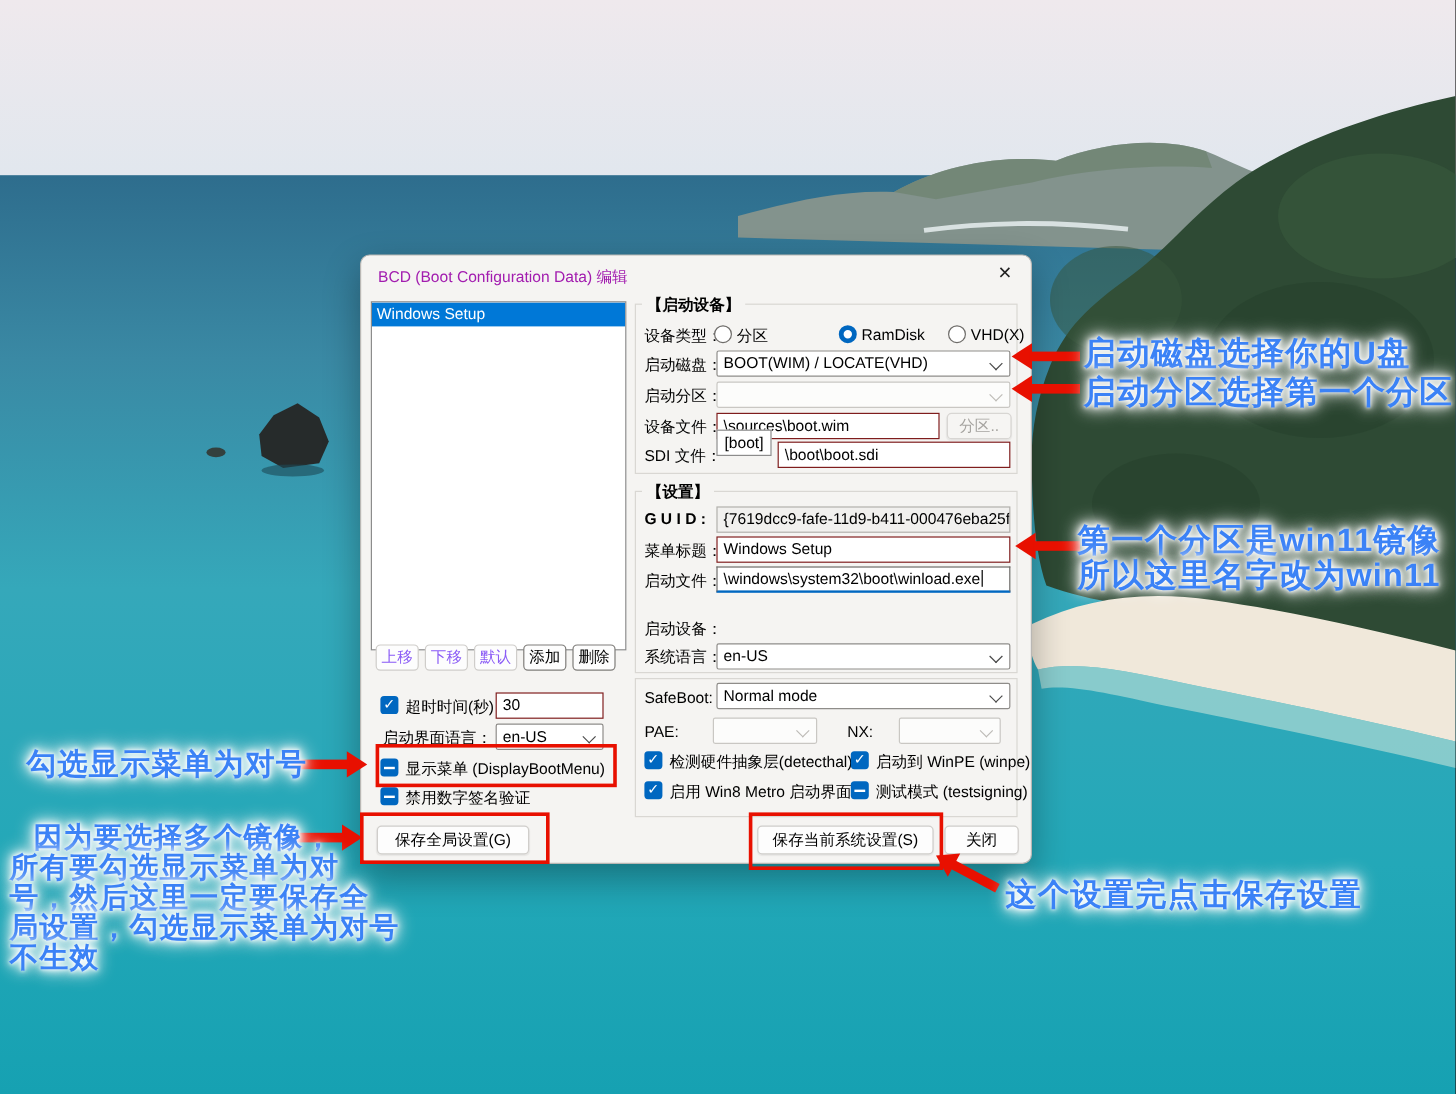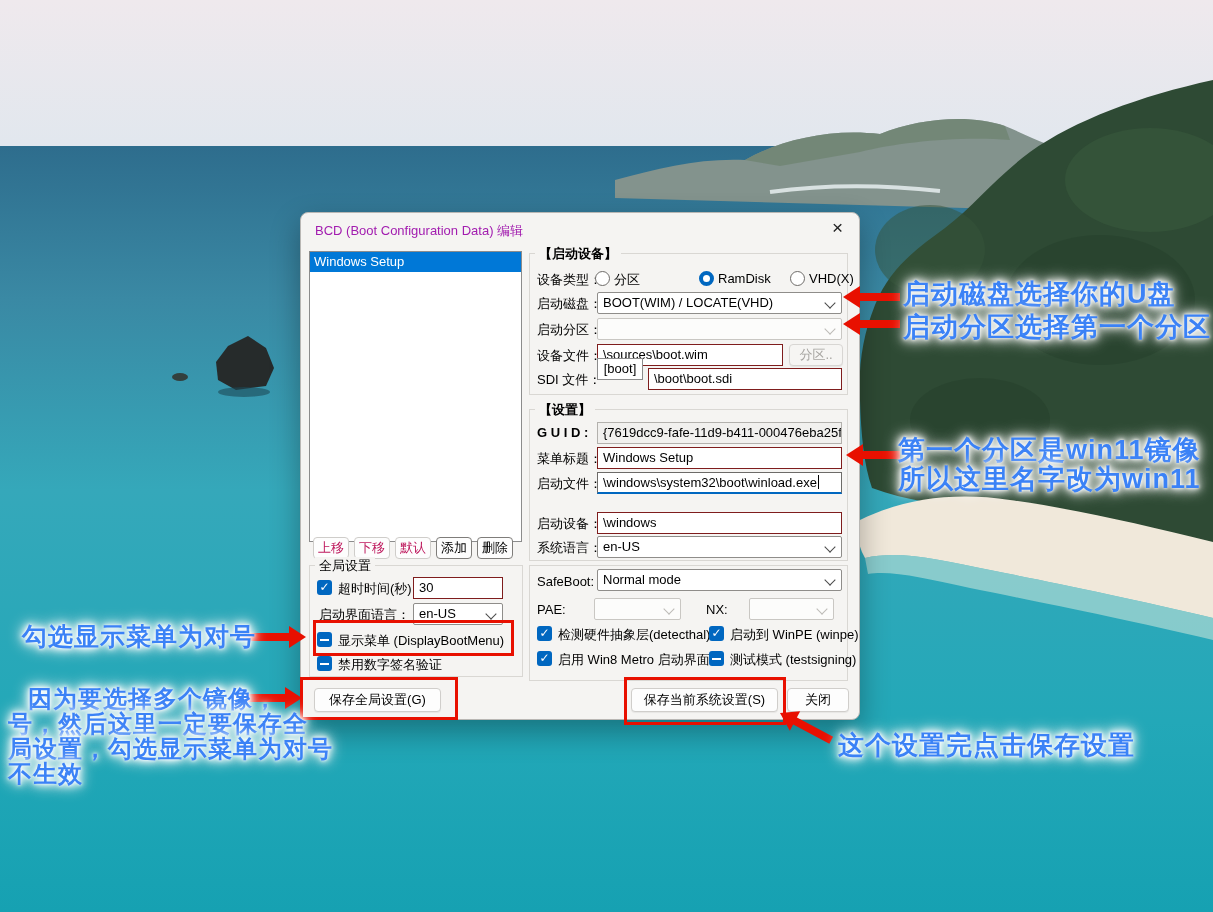--- a/index.html
+++ b/index.html
@@ -13,21 +13,21 @@
           box-shadow:0 12px 30px rgba(0,0,0,.32);font-size:13px;color:#000;}
   .dlg-title{position:absolute;left:14px;top:9px;font-size:13px;color:#a21caf;white-space:nowrap;}
   .dlg-close{position:absolute;right:16px;top:4px;font-size:19px;color:#222;cursor:pointer;line-height:22px;}
   .listbox{position:absolute;left:8px;top:38px;width:211px;height:289px;background:#fff;
            border:1px solid #8c8c8c;overflow:hidden;}
   .listitem{height:20px;line-height:20px;padding:0 4px;font-size:13px;}
   .listitem.sel{background:#0078d7;color:#fff;}
   .listbtns{position:absolute;left:12px;top:324px;display:flex;gap:5px;}
   .sbtn{width:36px;height:22px;line-height:20px;text-align:center;background:#fdfdfd;
         border:1px solid #cfcdca;border-radius:4px;font-size:13px;box-sizing:border-box;}
-  .sbtn.dis{color:#be185d;}
+  .sbtn.dis{color:#8b5cf6;}
   .sbtn.en{border-color:#7f7d7a;color:#000;}
   .gbox{position:absolute;border:1px solid #d9d7d3;}
   .gbox-label{position:absolute;top:-9px;left:5px;background:#f5f4f2;padding:0 4px;
               font-size:13px;white-space:nowrap;}
   .gbox-label.b{font-weight:600;}
   .lbl{position:absolute;font-size:13px;white-space:nowrap;color:#000;}
   .inp{position:absolute;background:#fff;border:1px solid #7f1d1d;font-size:13px;
        padding:1px 5px;box-sizing:border-box;height:22px;line-height:18px;white-space:nowrap;overflow:hidden;}
   .inp.ro{background:#f1f0ee;border-color:#b3b1ad;}
   .inp.focus{border-color:#6d6b68;border-bottom:2px solid #0067c0;}
@@ -109,23 +109,20 @@
     </div>
 
     <div class="listbtns">
       <div class="sbtn dis">上移</div>
       <div class="sbtn dis">下移</div>
       <div class="sbtn dis">默认</div>
       <div class="sbtn en">添加</div>
       <div class="sbtn en">删除</div>
     </div>
 
-    <div class="gbox" style="left:8px;top:352px;width:212px;height:110px;">
-      <span class="gbox-label">全局设置</span>
-    </div>
     <span class="cb" style="left:16px;top:367px;">✓</span>
     <span class="lbl" style="left:37px;top:367px;">超时时间(秒)</span>
     <div class="inp" style="left:112px;top:364px;width:90px;">30</div>
     <span class="lbl" style="left:18px;top:393px;">启动界面语言：</span>
     <div class="combo" style="left:112px;top:390px;width:90px;">
       <span>en-US</span>
       <span class="chev"></span>
     </div>
     <span class="cb" style="left:16px;top:419px;">
         <span class="bar"></span>
@@ -168,21 +165,20 @@
     <div class="gbox" style="left:228px;top:196px;width:317px;height:150px;">
       <span class="gbox-label b">【设置】</span>
     </div>
     <span class="lbl" style="left:236px;top:212px;font-weight:700;">G U I D :</span>
     <div class="inp ro" style="left:296px;top:209px;width:245px;">{7619dcc9-fafe-11d9-b411-000476eba25f}</div>
     <span class="lbl" style="left:236px;top:237px;">菜单标题：</span>
     <div class="inp" style="left:296px;top:234px;width:245px;">Windows Setup</div>
     <span class="lbl" style="left:236px;top:262px;">启动文件：</span>
     <div class="inp focus" style="left:296px;top:259px;width:245px;"><span>\windows\system32\boot\winload.exe</span><span class="caret"></span></div>
     <span class="lbl" style="left:236px;top:302px;">启动设备：</span>
-    <div class="inp" style="left:296px;top:299px;width:245px;">\windows</div>
     <span class="lbl" style="left:236px;top:326px;">系统语言：</span>
     <div class="combo" style="left:296px;top:323px;width:245px;">
       <span>en-US</span>
       <span class="chev"></span>
     </div>
 
     <div class="gbox" style="left:228px;top:352px;width:317px;height:114px;"></div>
     <span class="lbl" style="left:236px;top:361px;">SafeBoot:</span>
     <div class="combo" style="left:296px;top:356px;width:245px;">
       <span>Normal mode</span>
@@ -242,19 +238,20 @@
       <span class="shaft"></span>
     </div>
 
   <div class="ann" style="left:903px;top:276px;font-size:27px;">启动磁盘选择你的U盘</div>
   <div class="ann" style="left:903px;top:309px;font-size:27px;">启动分区选择第一个分区</div>
   <div class="ann" style="left:898px;top:432px;font-size:27px;">第一个分区是win11镜像</div>
   <div class="ann" style="left:898px;top:461px;font-size:27px;">所以这里名字改为win11</div>
   <div class="ann" style="left:22px;top:620px;font-size:25px;text-align:center;">勾选显示菜单为对号</div>
   <div class="ann" style="left:8px;top:686px;font-size:24px;line-height:25px;">
     <div style="padding-left:20px;">因为要选择多个镜像，</div>
+    <div>所有要勾选显示菜单为对</div>
     <div>号，然后这里一定要保存全</div>
     <div>局设置，勾选显示菜单为对号</div>
     <div>不生效</div>
   </div>
   <div class="ann" style="left:838px;top:728px;font-size:26px;">这个设置完点击保存设置</div>
 
 </div>
 
 </body></html>

